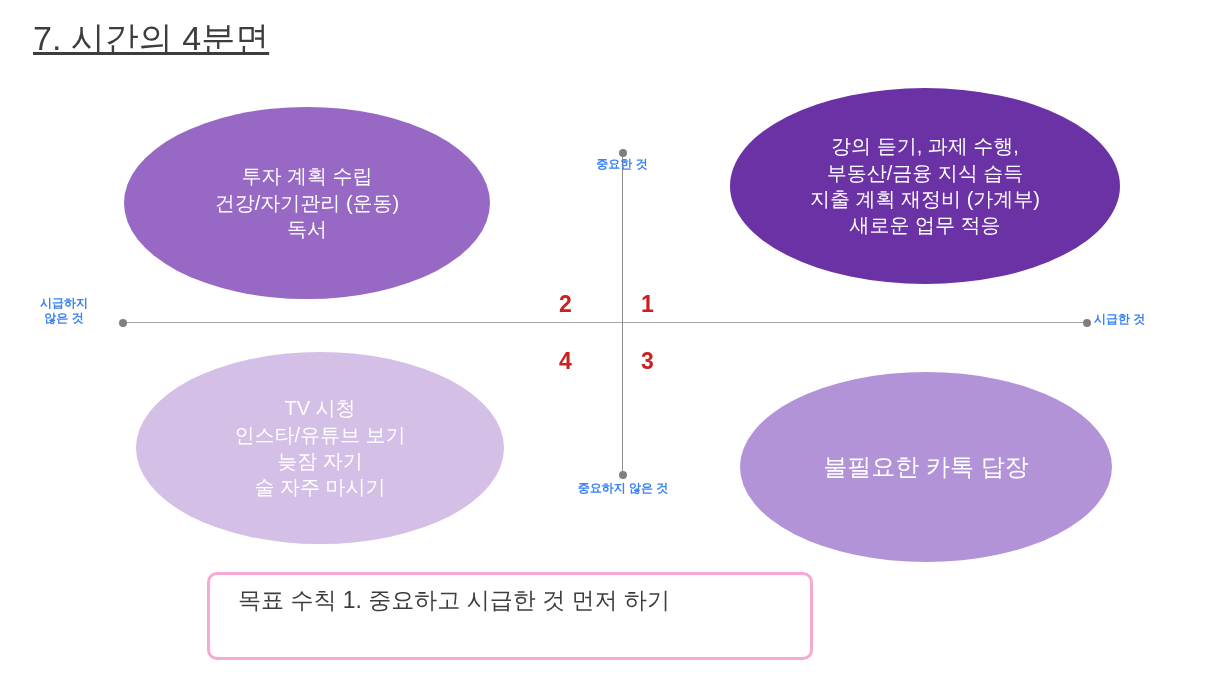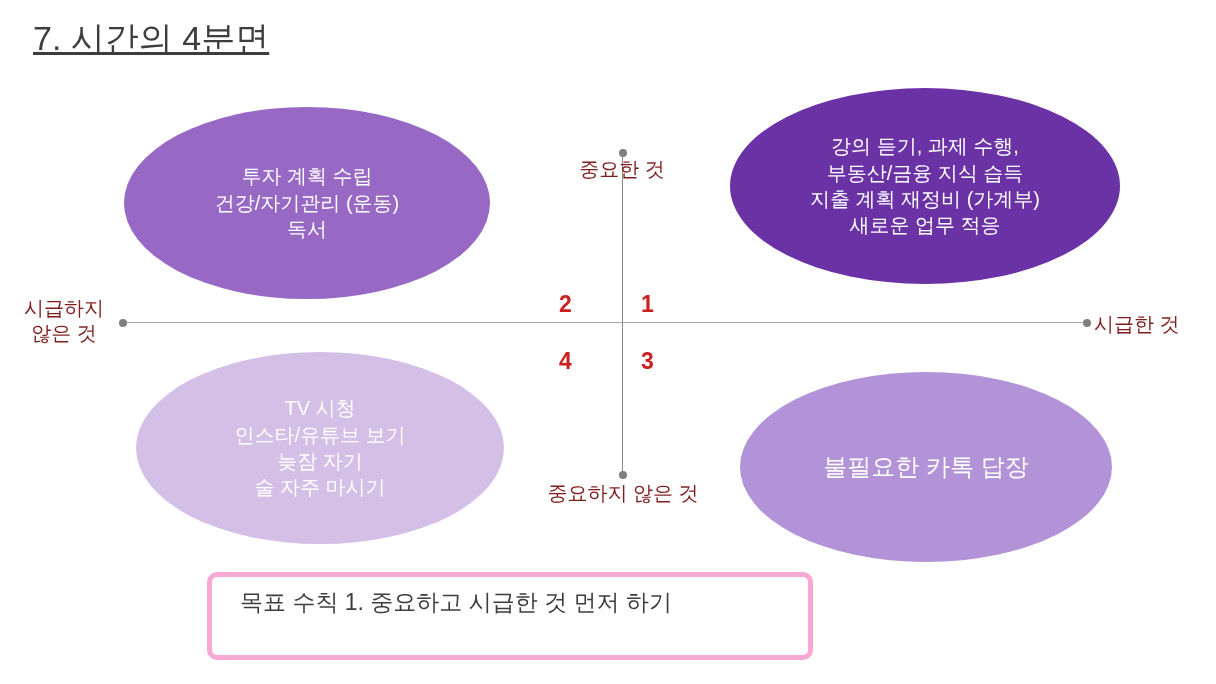--- a/index.html
+++ b/index.html
@@ -53,23 +53,23 @@
     border-radius: 50%;
     background: #7f7f7f;
   }
   #axis-dot-left  { left: 119px; top: 319px; }
   #axis-dot-right { left: 1083px; top: 319px; }
   #axis-dot-top   { left: 619px; top: 149px; }
   #axis-dot-bottom{ left: 619px; top: 471px; }
 
   .axis-label {
     position: absolute;
-    font-size: 20px;
-    font-weight: 400;
-    color: #7f1d1d;
+    font-size: 12px;
+    font-weight: 700;
+    color: #3b82f6;
     white-space: nowrap;
     line-height: 1.25;
   }
   #axis-label-top {
     left: 562px;
     top: 157px;
     width: 120px;
     text-align: center;
   }
   #axis-label-bottom {
@@ -141,21 +141,21 @@
     font-size: 24px;
   }
 
   
   #goal-box {
     position: absolute;
     left: 207px;
     top: 572px;
     width: 606px;
     height: 88px;
-    border: 5px solid #f9a8d4;
+    border: 3px solid #f9a8d4;
     border-radius: 10px;
     background: #ffffff;
     box-sizing: border-box;
     padding: 9px 20px 0 20px;
   }
   .goal-line {
     font-size: 23px;
     color: #3d3d3d;
     line-height: 1.42;
     white-space: nowrap;

